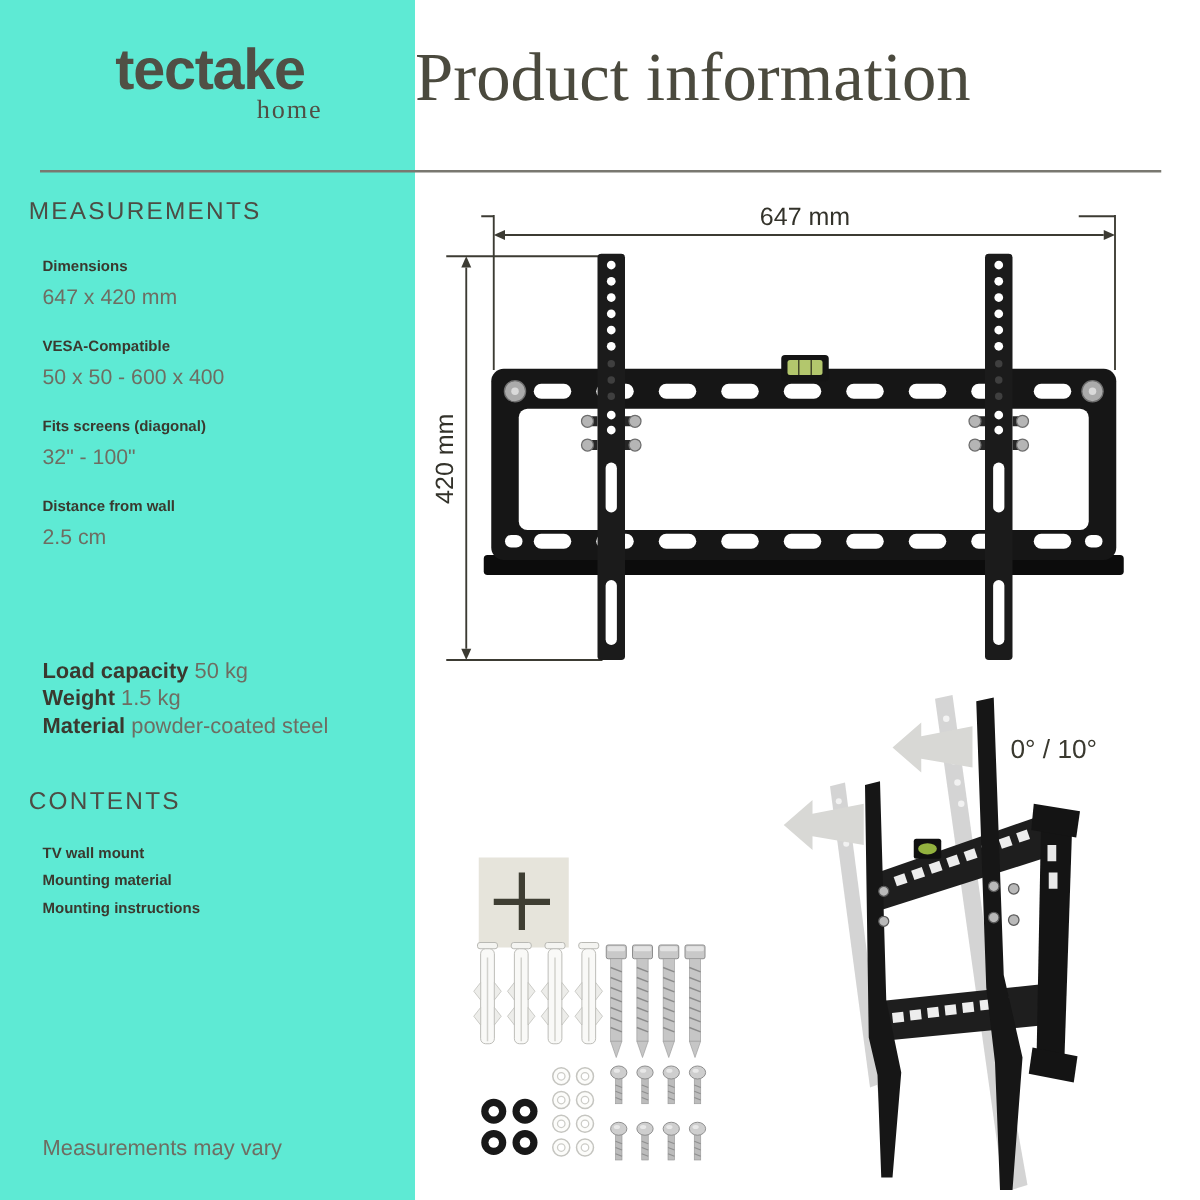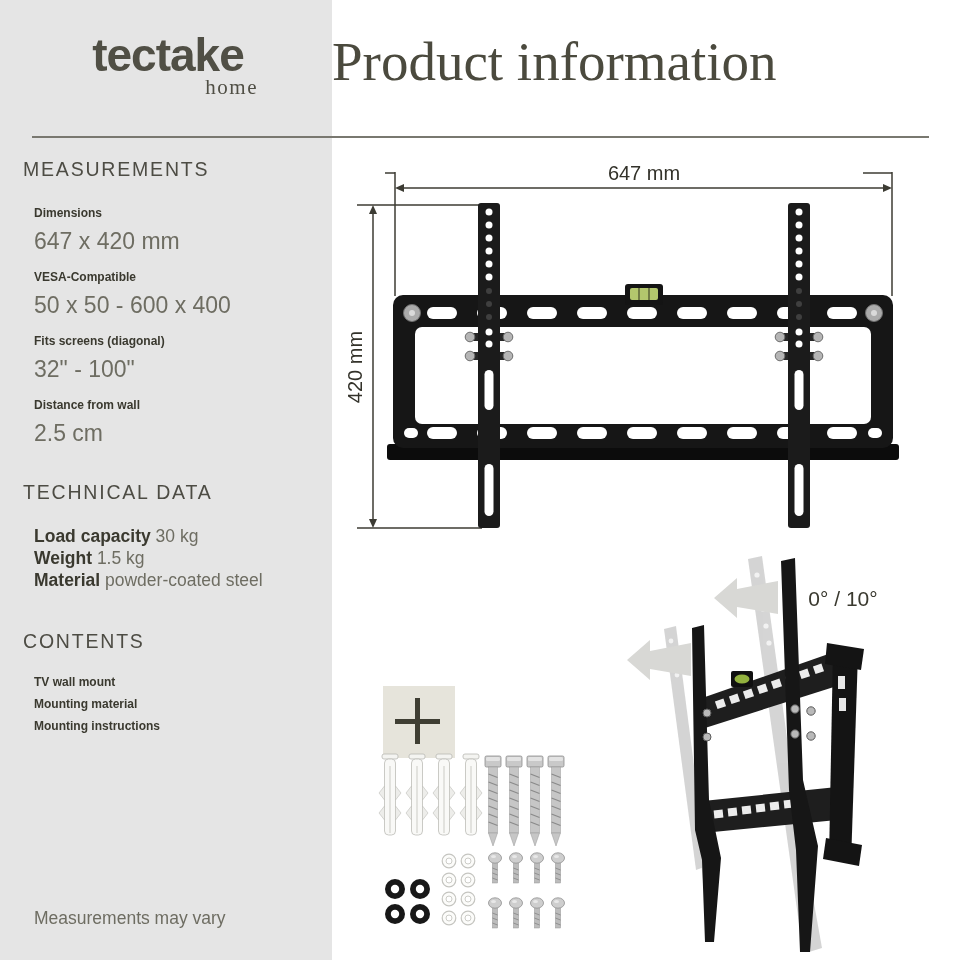--- a/index.html
+++ b/index.html
@@ -2,37 +2,37 @@
 <html><head>
 <meta charset="utf-8">
 <style>
   * { margin:0; padding:0; box-sizing:border-box; }
   html,body { background:#ffffff; }
   .page {
     position:relative; width:960px; height:960px; background:#ffffff;
     font-family:"Liberation Sans","DejaVu Sans",sans-serif; overflow:hidden;
   }
   
-  .sidebar { position:absolute; left:0; top:0; width:332px; height:960px; background:#e5e5e5; }
+  .sidebar { position:absolute; left:0; top:0; width:332px; height:960px; background:#5eead4; }
   .brand-name {
     position:absolute; left:76px; top:30px; width:184px; text-align:center;
     font-size:46px; font-weight:700; letter-spacing:-1px; color:#504f45; line-height:1.1;
   }
   .brand-sub {
     position:absolute; left:76px; top:77px; width:182px; text-align:right;
     font-family:"Liberation Serif","DejaVu Serif",serif;
     font-size:21px; letter-spacing:1.5px; color:#504f45; line-height:1;
   }
   .rule { position:absolute; top:136px; left:32px; width:897px; height:2px; background:#797870; }
   .sb-h2 {
     position:absolute; left:23px; font-size:19.5px; font-weight:400;
     letter-spacing:1.8px; color:#4d4c44;
   }
   .sb-label { position:absolute; left:34px; font-size:12px; font-weight:700; color:#3a392f; }
-  .sb-value { position:absolute; left:34px; font-size:23px; font-weight:400; color:#6e6d62; }
+  .sb-value { position:absolute; left:34px; font-size:17px; font-weight:400; color:#6e6d62; }
   .sb-inline { position:absolute; left:34px; font-size:17.5px; color:#3a392f; font-weight:700; white-space:nowrap; }
   .sb-inline .val { font-weight:400; color:#6e6d62; }
   .footnote { position:absolute; left:34px; top:908px; font-size:17.5px; color:#6e6d62; }
   
   .title {
     position:absolute; top:34px; left:332px; right:31px; text-align:left;
     font-family:"Liberation Serif","DejaVu Serif",serif;
     font-size:55px; font-weight:400; color:#4b4a3e; line-height:1; white-space:nowrap;
   }
   .svg-abs { position:absolute; }
@@ -54,23 +54,22 @@
 
     <div class="sb-label" style="top:270px">VESA-Compatible</div>
     <div class="sb-value" style="top:292px">50 x 50 - 600 x 400</div>
 
     <div class="sb-label" style="top:334px">Fits screens (diagonal)</div>
     <div class="sb-value" style="top:356px">32" - 100"</div>
 
     <div class="sb-label" style="top:398px">Distance from wall</div>
     <div class="sb-value" style="top:420px">2.5 cm</div>
 
-    <h2 class="sb-h2" style="top:481px">TECHNICAL DATA</h2>
-
-    <div class="sb-inline" style="top:526px"><span>Load capacity</span> <span class="val">30 kg</span></div>
+
+    <div class="sb-inline" style="top:526px"><span>Load capacity</span> <span class="val">50 kg</span></div>
     <div class="sb-inline" style="top:548px"><span>Weight</span> <span class="val">1.5 kg</span></div>
     <div class="sb-inline" style="top:570px"><span>Material</span> <span class="val">powder-coated steel</span></div>
 
     <h2 class="sb-h2" style="top:630px">CONTENTS</h2>
 
     <div class="sb-label" style="top:675px">TV wall mount</div>
     <div class="sb-label" style="top:697px">Mounting material</div>
     <div class="sb-label" style="top:719px">Mounting instructions</div>
 
     <div class="footnote">Measurements may vary</div>

